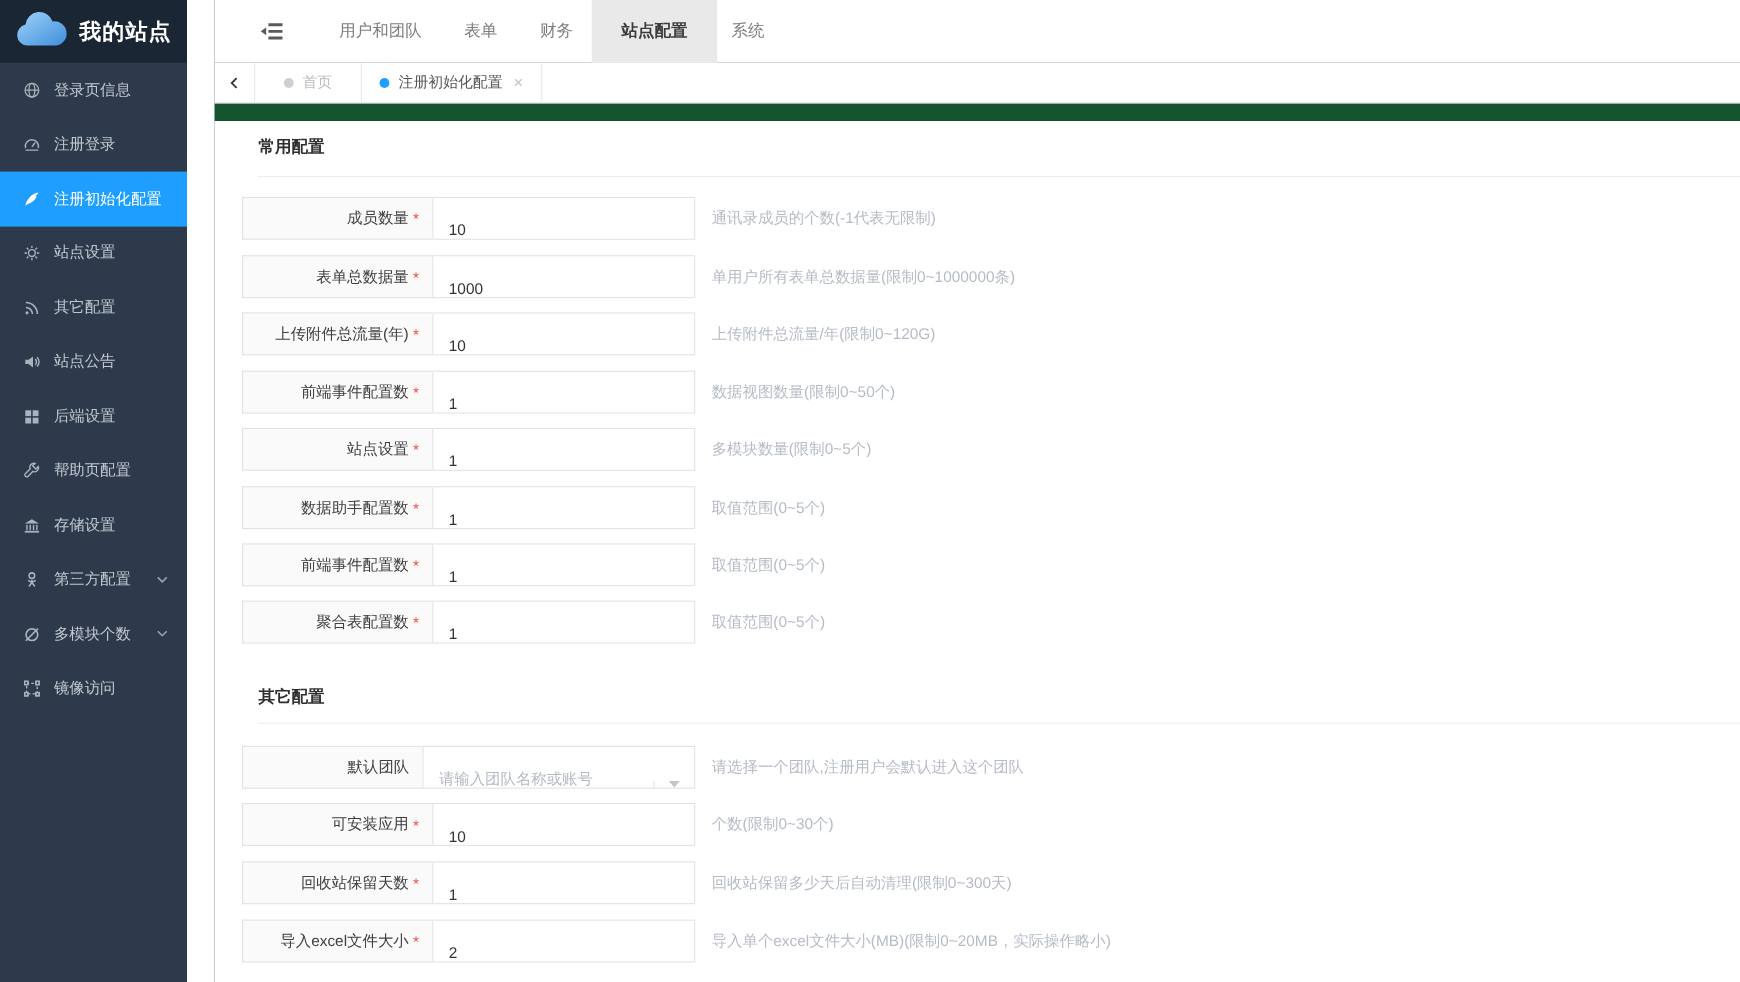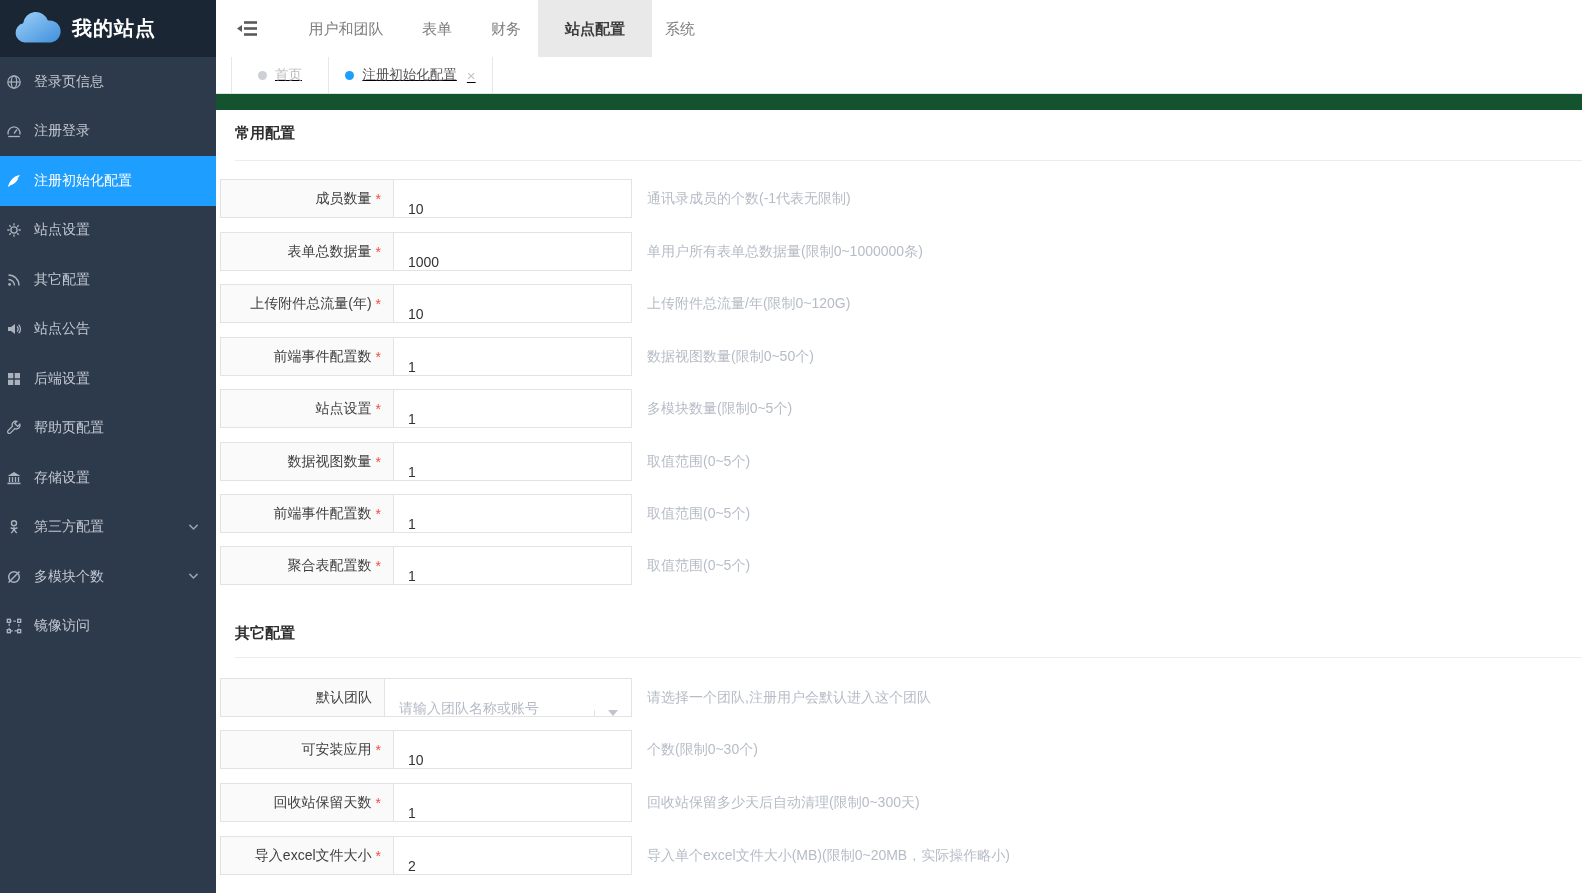--- a/index.html
+++ b/index.html
@@ -1,27 +1,27 @@
 <!DOCTYPE html>
 <html><head>
 <meta charset="utf-8">
 <style>
   * { margin:0; padding:0; box-sizing:border-box; }
   html,body { width:1582px; height:893px; overflow:hidden;
     font-family:"Liberation Sans","DejaVu Sans",sans-serif; background:#fff; }
 
   
-  .sidebar { position:absolute; left:0; top:0; width:216px; height:893px;
+  .sidebar { position:absolute; left:0; top:0; width:170px; height:893px;
     background:#2d3a4b; z-index:5; }
   .logo { height:57px; background:#1b2634; display:flex; align-items:center;
     padding-left:13px; }
   .logo-title { color:#fff; font-size:20px; font-weight:bold; margin-left:9px;
     letter-spacing:1px; }
   .menu { position:absolute; top:57px; left:0; right:0; }
-  .menu-item { height:49.5px; display:flex; align-items:center; padding-left:5px;
+  .menu-item { height:49.5px; display:flex; align-items:center; padding-left:20px;
     color:#c2c8d1; font-size:14px; cursor:pointer; position:relative; }
   .menu-item .mi-icon { width:17px; height:17px; display:inline-flex;
     align-items:center; justify-content:center; color:#aab2bd; flex:0 0 17px; }
   .menu-item .mi-label { margin-left:12px; white-space:nowrap; }
   .menu-item.active { background:#1e9fff; color:#fff; }
   .menu-item.active .mi-icon { color:#fff; }
   .mi-chevron { position:absolute; right:16px; top:17px; color:#9aa3af; }
 
   
   .main { position:absolute; left:195px; top:0; right:0; bottom:0;
@@ -31,21 +31,21 @@
   .fold-btn { position:absolute; left:38px; top:0; width:28px; height:57px;
     display:flex; align-items:center; justify-content:center; cursor:pointer;
     color:#5a5a5a; }
   .nav-item { position:absolute; top:0; height:57px; line-height:57px;
     transform:translateX(-50%); font-size:15px; color:#7e7e7e; cursor:pointer;
     white-space:nowrap; }
   .nav-item.active { background:#e9e9e9; padding:0 27px; color:#3c3c3c;
     font-weight:600; }
 
   .tabbar { position:absolute; left:0; top:57px; right:0; height:37px;
-    background:#fff; border-bottom:1px solid #e2e2e2; display:flex;text-decoration:underline; }
+    background:#fff; border-bottom:1px solid #e2e2e2; display:flex; }
   .tab-back { width:37px; border-right:1px solid #e8e8e8; display:flex;
     align-items:center; justify-content:center; cursor:pointer; color:#333; }
   .tab { display:flex; align-items:center; justify-content:center;
     border-right:1px solid #e8e8e8; font-size:13.5px; cursor:pointer; gap:8px; }
   .tab-home { width:97px; color:#bcbcbc; }
   .tab-current { width:164px; color:#555; }
   .dot { width:9px; height:9px; border-radius:50%; display:inline-block; }
   .dot-gray { background:#ccd0d6; }
   .dot-blue { background:#1e9fff; }
   .tab-close { color:#c3c3c3; font-size:15px; margin-left:2px; cursor:pointer; }
@@ -310,21 +310,21 @@
           <span>站点设置</span>
           <span class="req">*</span>
         </div>
       <div class="icell">
           <input class="inp" value="1" style="">
         </div>
       <div class="hint">多模块数量(限制0~5个)</div>
     </div>
     <div class="row" style="top:332px">
       <div class="lcell">
-          <span>数据视图数量</span>
+          <span>数据助手配置数</span>
           <span class="req">*</span>
         </div>
       <div class="icell">
           <input class="inp" value="1" style="">
         </div>
       <div class="hint">取值范围(0~5个)</div>
     </div>
     <div class="row" style="top:384px">
       <div class="lcell">
           <span>前端事件配置数</span>

